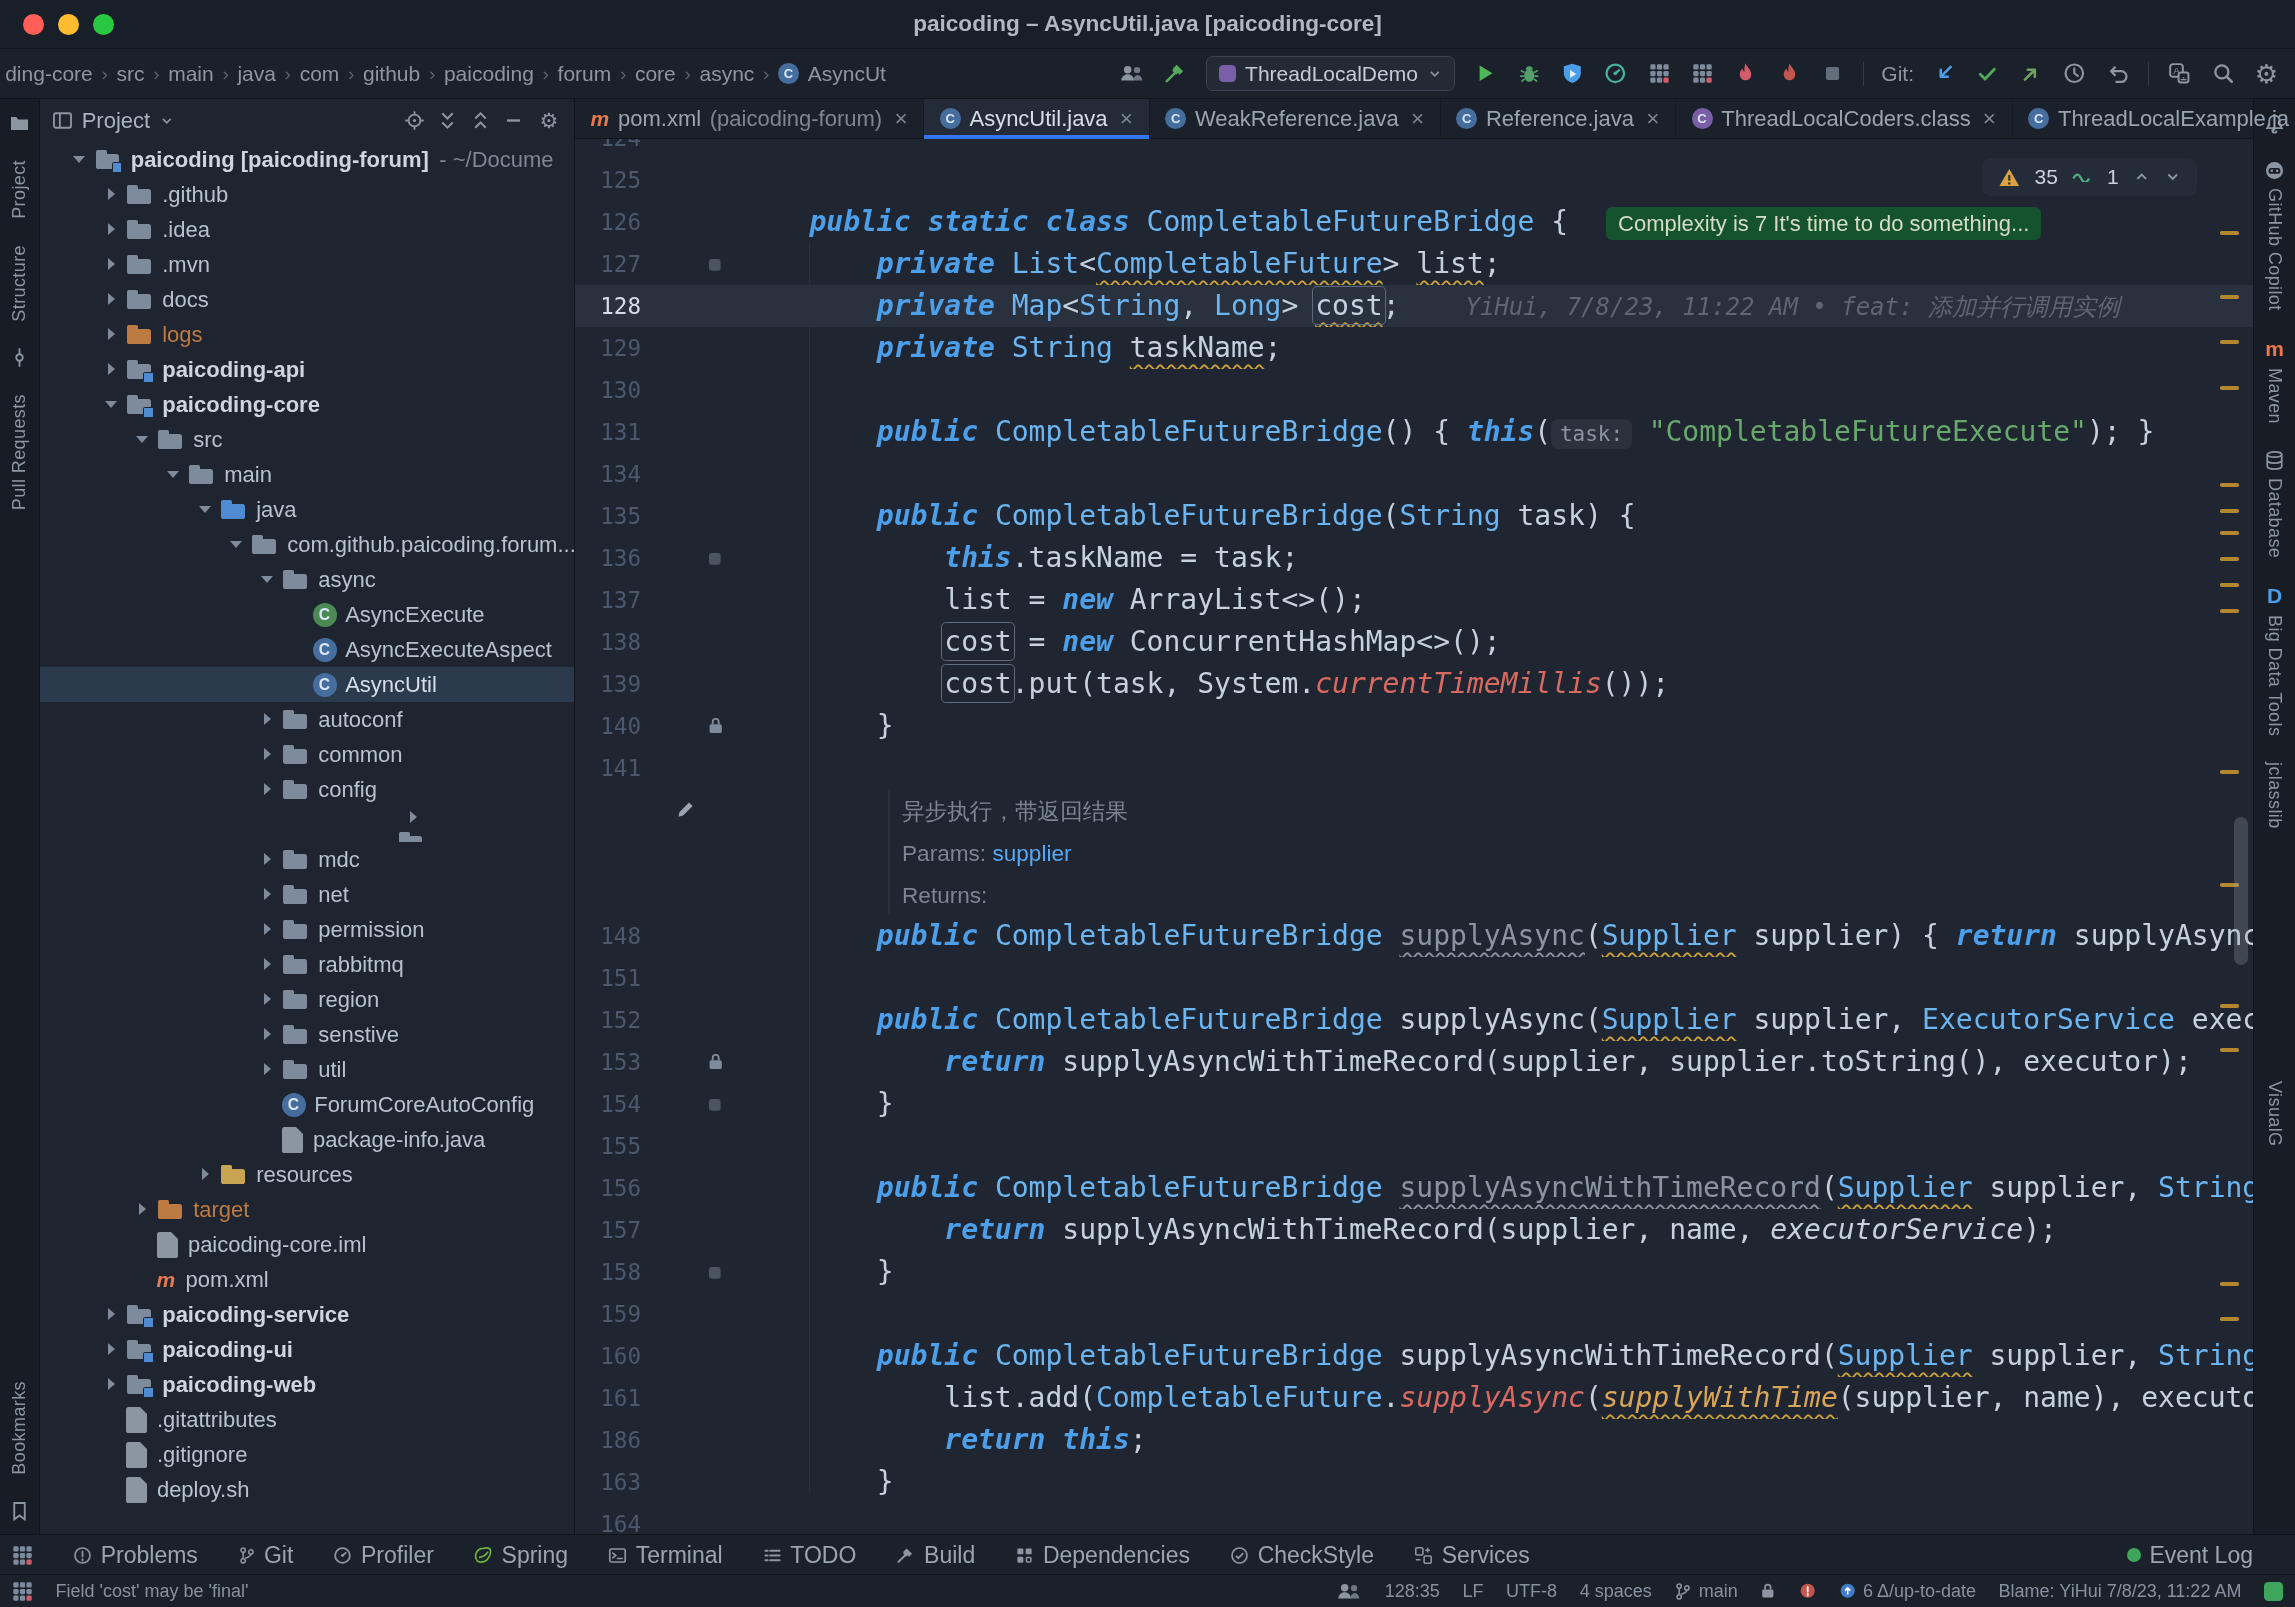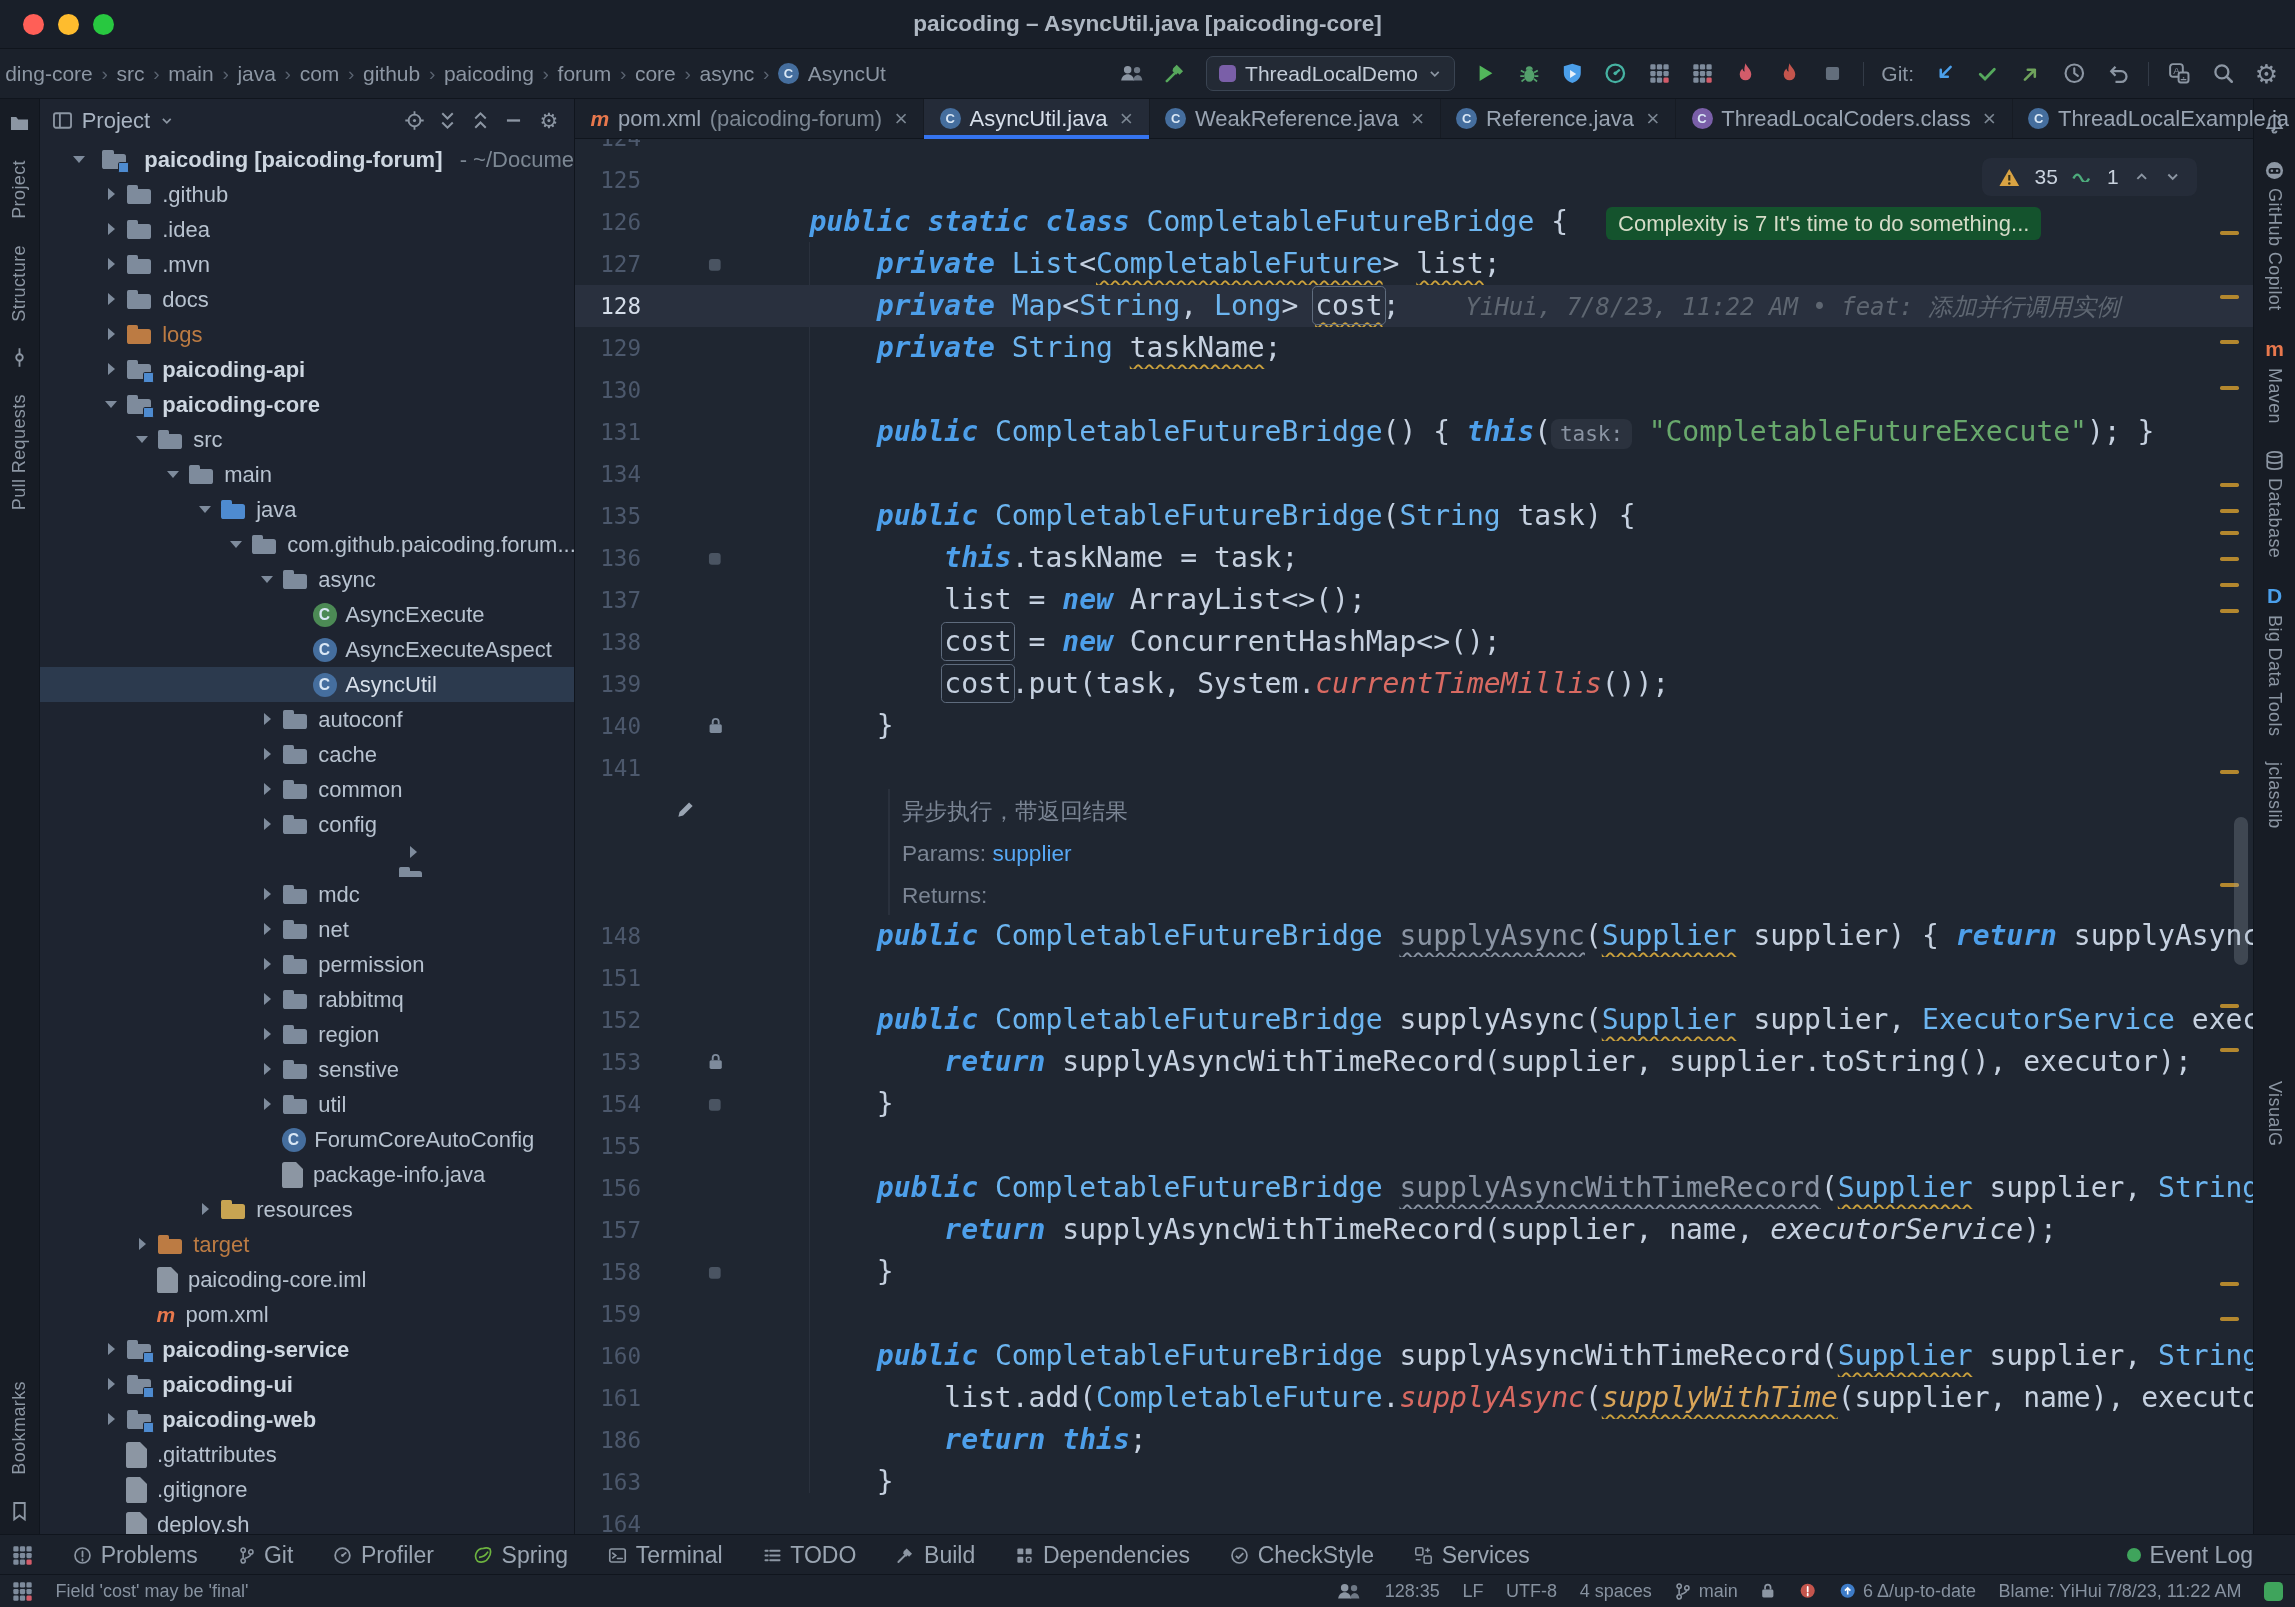--- a/index.html
+++ b/index.html
@@ -387,21 +387,21 @@
             </span>
             <span class="icw">
               <svg width="21" height="21" viewBox="0 0 16 16">
                 <path d="M3 8h10" stroke="#8C96A3" stroke-width="1.8"></path>
               </svg>
             </span>
             <span class="tbtn gear-txt" style="font-size: 21px;">⚙</span>
           </span>
       </div>
       <div id="tree">
-          <div class="trow bold" style="padding-left: 29.5px; justify-content: space-between;">
+          <div class="trow bold" style="padding-left: 29.5px;">
             <span class="tchev v"></span>
             <span class="fi">
               <span class="mbadge"></span>
             </span>
             <span>paicoding [paicoding-forum]</span>
             <span class="tsec">- ~/Docume</span>
           </div>
           <div class="trow" style="padding-left: 61px;">
             <span class="tchev c"></span>
             <span class="fi"></span>
@@ -478,25 +478,20 @@
           </div>
           <div class="trow sel" style="padding-left: 248px;">
             <span class="tchev"></span>
             <span class="ci">C</span>
             <span>AsyncUtil</span>
           </div>
           <div class="trow" style="padding-left: 217px;">
             <span class="tchev c"></span>
             <span class="fi"></span>
             <span>autoconf</span>
-          </div>
-          <div class="trow" style="padding-left: 217px;">
-            <span class="tchev c"></span>
-            <span class="fi"></span>
-            <span>cache</span>
           </div>
           <div class="trow" style="padding-left: 217px;">
             <span class="tchev c"></span>
             <span class="fi"></span>
             <span>common</span>
           </div>
           <div class="trow" style="padding-left: 217px;">
             <span class="tchev c"></span>
             <span class="fi"></span>
             <span>config</span>

